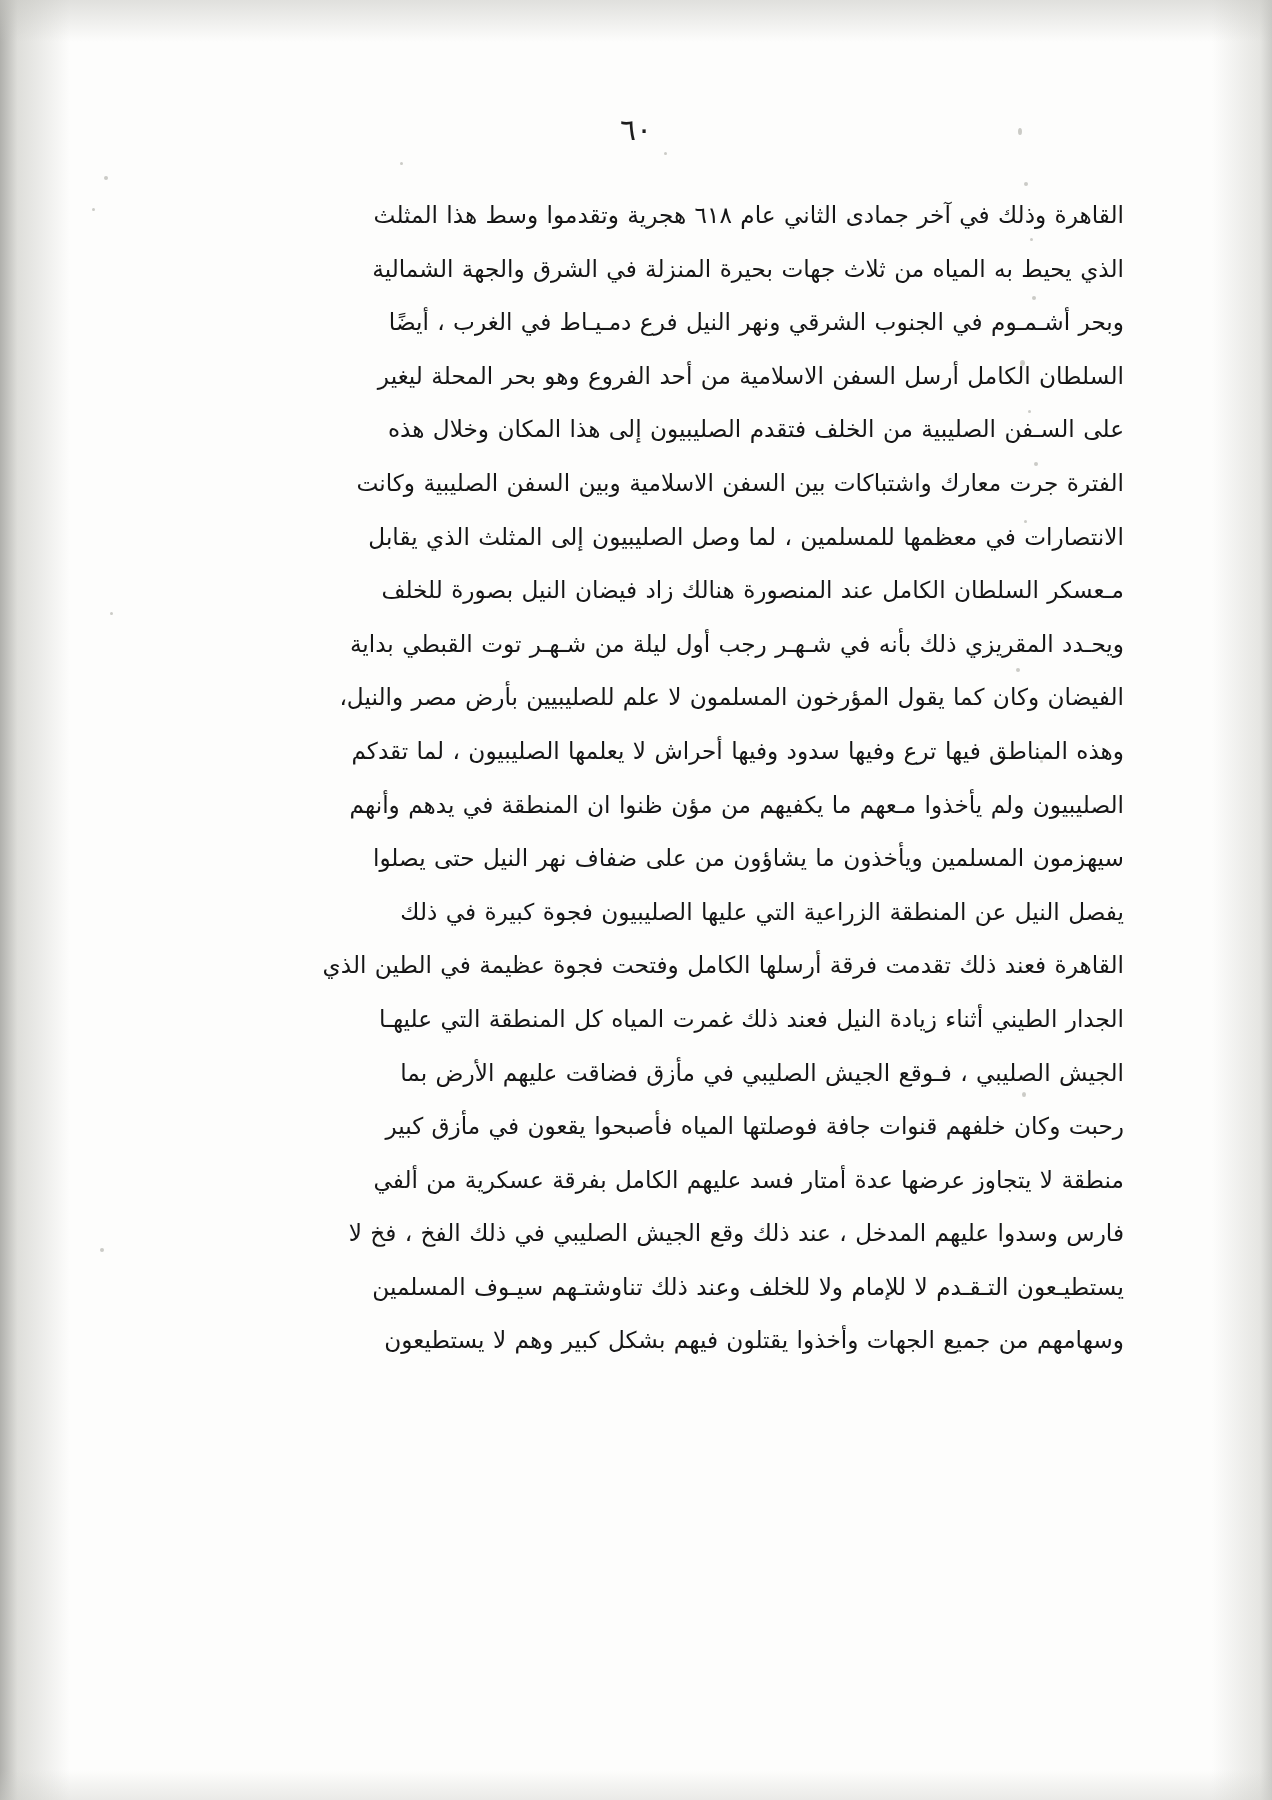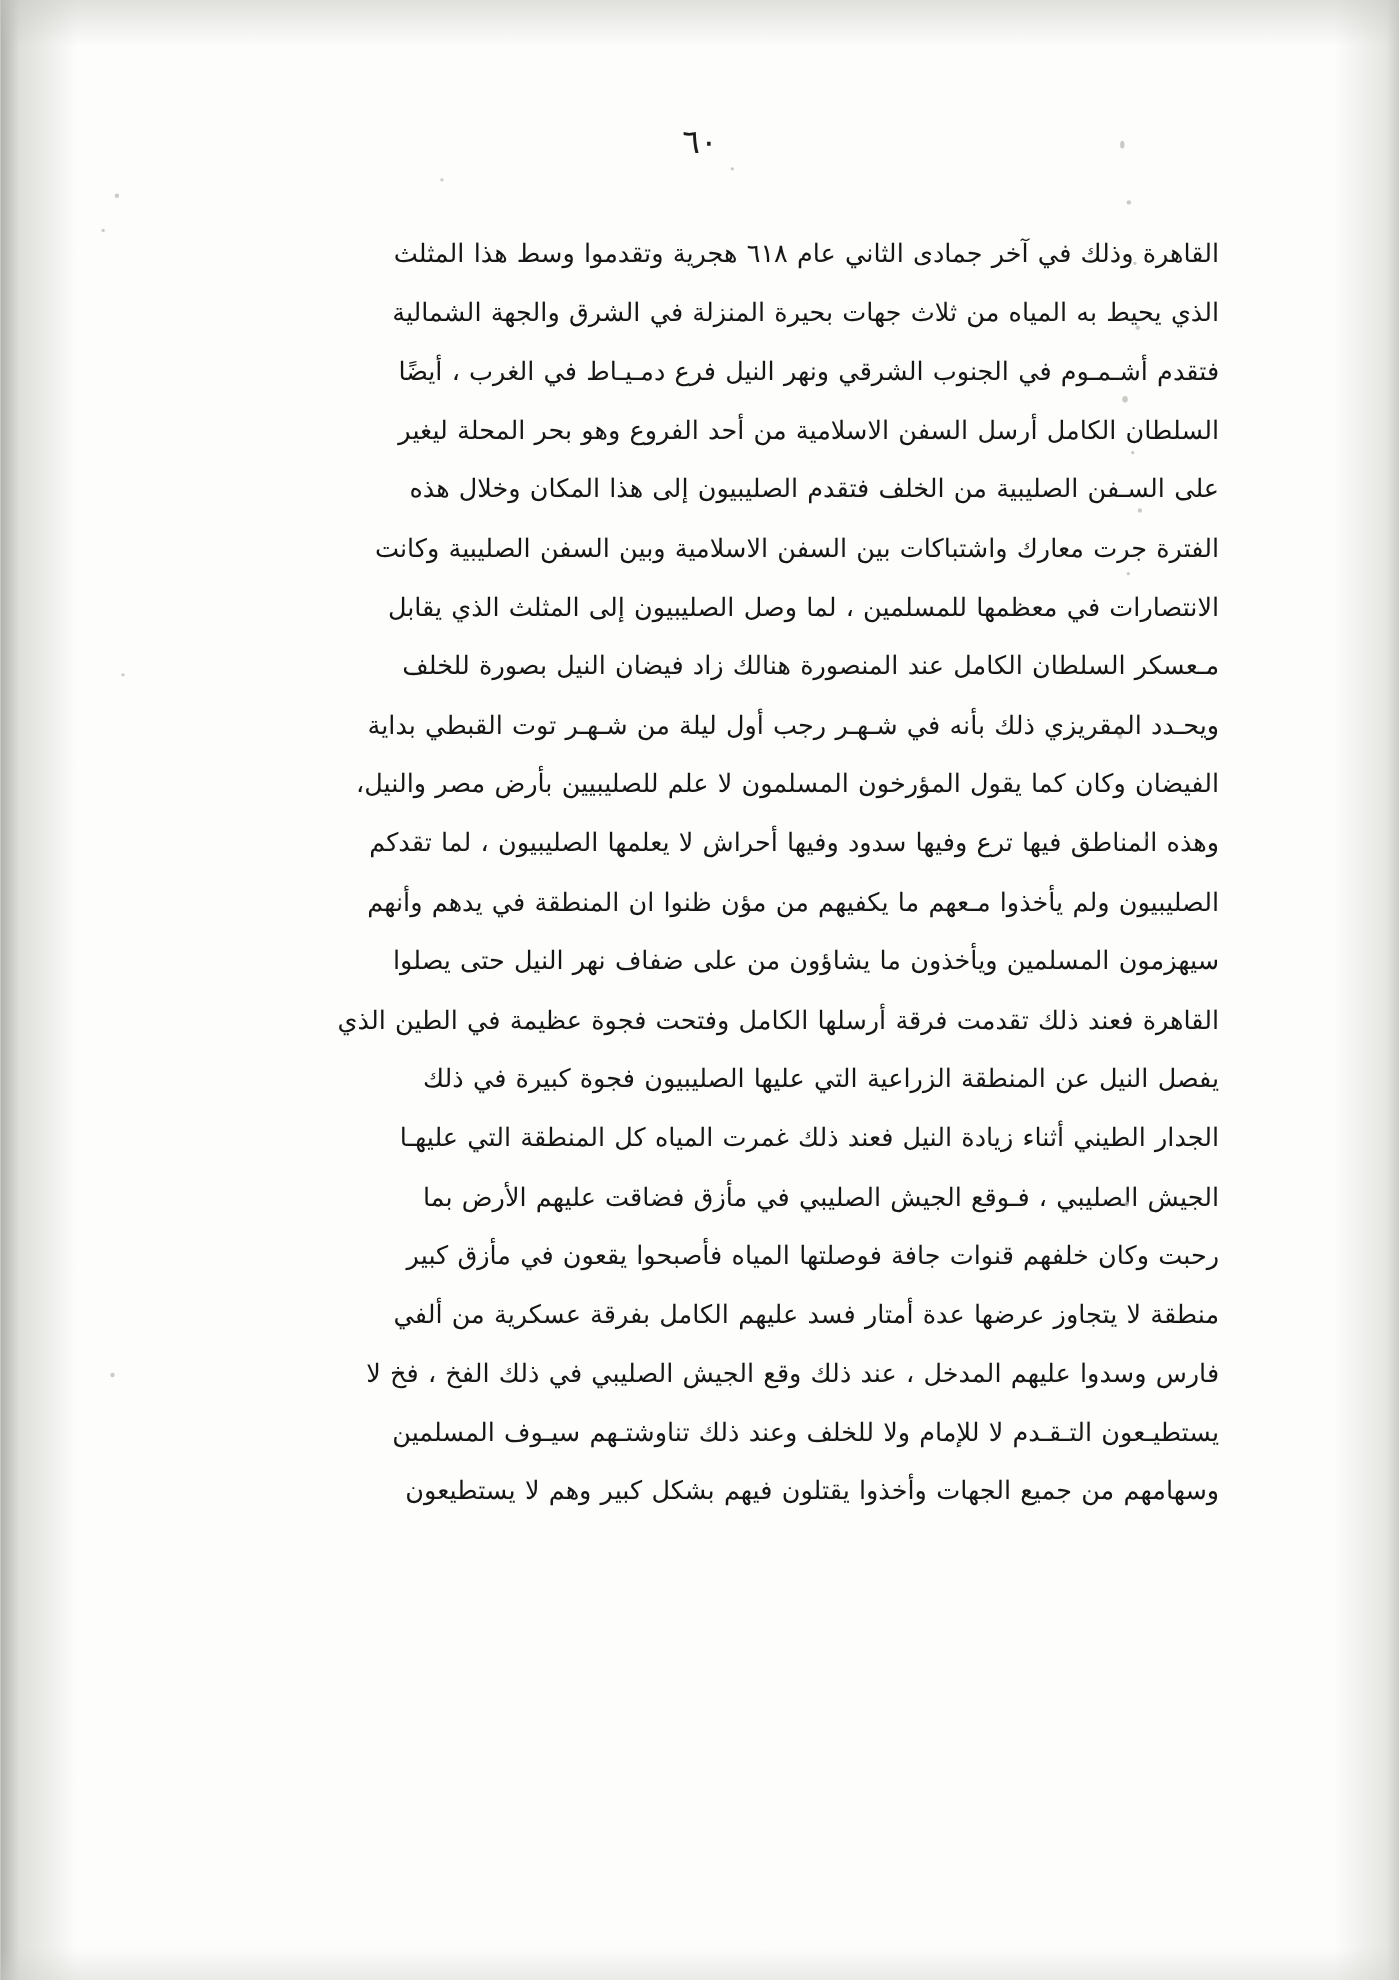--- a/index.html
+++ b/index.html
@@ -65,21 +65,21 @@
     left: 152px;
     color: #161616;
     font-family: "DejaVu Sans", sans-serif;
     font-size: 23.2px;
     line-height: 53.6px;
     text-align: justify;
     text-justify: inter-word;
     word-spacing: 1px;
   }
   .text-block p {
-    margin: 16px;
+    margin: 0;
   }
   .line {
     display: block;
     white-space: nowrap;
   }
   
   .line > span.j {
     display: inline-block;
     width: 100%;
     text-align: justify;
@@ -111,33 +111,33 @@
   <div class="edge-right"></div>
   <div class="edge-top"></div>
   <div class="edge-bottom"></div>
 
   <div class="page-number">٦٠</div>
 
   <div class="text-block">
     <p>
       <span class="line"><span class="j">القاهرة وذلك في آخر جمادى الثاني عام ٦١٨ هجرية  وتقدموا وسط هذا المثلث</span></span>
       <span class="line"><span class="j">الذي يحيط به المياه من ثلاث جهات بحيرة المنزلة في الشرق والجهة الشمالية</span></span>
-      <span class="line"><span class="j">فتقدم أشـمـوم في الجنوب الشرقي ونهر النيل فرع دمـيـاط في الغرب ، أيضًا</span></span>
+      <span class="line"><span class="j">وبحر أشـمـوم في الجنوب الشرقي ونهر النيل فرع دمـيـاط في الغرب ، أيضًا</span></span>
       <span class="line"><span class="j">السلطان الكامل أرسل السفن الاسلامية من أحد الفروع وهو بحر المحلة ليغير</span></span>
       <span class="line"><span class="j">على السـفن الصليبية من الخلف فتقدم الصليبيون إلى هذا المكان وخلال هذه</span></span>
       <span class="line"><span class="j">الفترة جرت معارك واشتباكات بين السفن الاسلامية وبين السفن الصليبية وكانت</span></span>
       <span class="line"><span class="j">الانتصارات في معظمها للمسلمين ، لما وصل الصليبيون إلى المثلث الذي يقابل</span></span>
       <span class="line"><span class="j">مـعسكر السلطان الكامل عند المنصورة هنالك زاد فيضان النيل بصورة للخلف</span></span>
       <span class="line"><span class="j">ويحـدد المقريزي ذلك بأنه في شـهـر رجب أول ليلة من شـهـر توت القبطي بداية</span></span>
       <span class="line"><span class="j">الفيضان وكان كما يقول المؤرخون المسلمون لا علم للصليبيين بأرض مصر والنيل،</span></span>
       <span class="line"><span class="j">وهذه المناطق فيها ترع وفيها سدود وفيها أحراش لا يعلمها الصليبيون ، لما تقدكم</span></span>
       <span class="line"><span class="j">الصليبيون ولم يأخذوا مـعهم ما يكفيهم من مؤن ظنوا ان المنطقة في يدهم وأنهم</span></span>
       <span class="line"><span class="j">سيهزمون المسلمين ويأخذون ما يشاؤون من على ضفاف نهر النيل حتى يصلوا</span></span>
+      <span class="line"><span class="j">يفصل النيل عن المنطقة الزراعية التي عليها الصليبيون فجوة كبيرة في ذلك</span></span>
       <span class="line"><span class="j">القاهرة فعند ذلك تقدمت فرقة أرسلها الكامل وفتحت فجوة عظيمة في الطين الذي</span></span>
-      <span class="line"><span class="j">يفصل النيل عن المنطقة الزراعية التي عليها الصليبيون فجوة كبيرة في ذلك</span></span>
       <span class="line"><span class="j">الجدار الطيني أثناء زيادة النيل فعند ذلك غمرت المياه كل المنطقة التي عليهـا</span></span>
       <span class="line"><span class="j">الجيش الصليبي ، فـوقع الجيش الصليبي في مأزق فضاقت عليهم الأرض بما</span></span>
       <span class="line"><span class="j">رحبت وكان خلفهم قنوات جافة فوصلتها المياه فأصبحوا يقعون في مأزق كبير</span></span>
       <span class="line"><span class="j">منطقة لا يتجاوز عرضها عدة أمتار فسد عليهم الكامل بفرقة عسكرية من ألفي</span></span>
       <span class="line"><span class="j">فارس وسدوا عليهم المدخل ، عند ذلك وقع الجيش الصليبي في ذلك الفخ ، فخ لا</span></span>
       <span class="line"><span class="j">يستطيـعون التـقـدم لا للإمام ولا للخلف وعند ذلك تناوشتـهم سيـوف المسلمين</span></span>
       <span class="line last"><span class="j">وسهامهم من جميع الجهات وأخذوا يقتلون فيهم بشكل كبير وهم لا يستطيعون</span></span>
     </p>
   </div>
 

